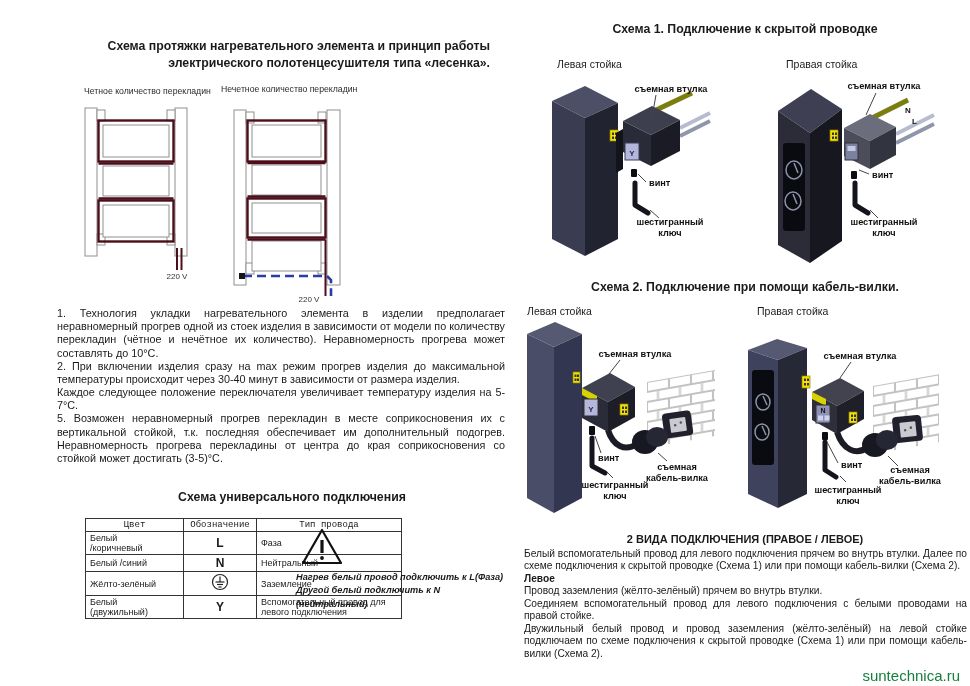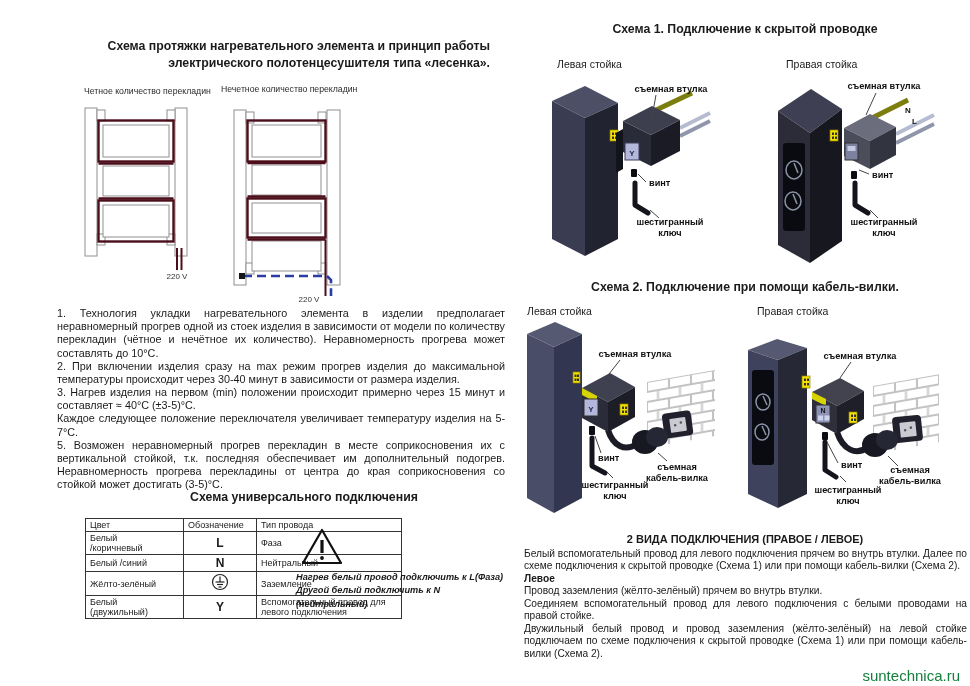--- a/index.html
+++ b/index.html
@@ -8,21 +8,21 @@
   .abs{position:absolute;}
   .bold{font-weight:bold;}
   .center{text-align:center;}
   .heading{font-weight:bold;font-size:12.3px;}
   .small-label{font-size:8.7px;color:#2a2a2a;}
   .post-label{font-size:10.5px;color:#1a1a1a;}
   .paras{font-size:10.8px;line-height:1.22;text-align:justify;}
   .paras p{margin:0;}
   .conn-table{border-collapse:collapse;font-size:9px;}
   .conn-table td,.conn-table th{border:1px solid #333;padding:1px 4px;vertical-align:middle;}
-  .conn-table th{font-weight:normal;text-align:left;font-size:9px;}
+  .conn-table th{font-weight:normal;text-align:center;font-size:9px;font-family:Liberation Mono, monospace;}
   .cell-color{width:89px;white-space:pre-line;}
   .cell-mark{width:64px;text-align:center;font-weight:bold;font-size:12px;}
   .cell-type{width:136px;}
   .warn-text{font-size:9.2px;font-weight:bold;font-style:italic;line-height:1.45;}
   .types-text{font-size:10.2px;line-height:1.22;text-align:justify;}
   .types-text p{margin:0;}
   .types-title{font-weight:bold;font-size:11px;text-align:center;}
   .watermark{font-size:15px;color:#15803d;}
   svg text{font-family:"Liberation Sans", sans-serif;}
   .dlab{font-size:9.2px;font-weight:bold;fill:#111;}
@@ -84,26 +84,25 @@
   <g>
     <path d="M 14,176 H 98 L 102,180 V 196" stroke="#2b3da5" stroke-width="2.6" fill="none" stroke-dasharray="9,5"></path>
     <rect x="10" y="173" width="6" height="6" fill="#15151c"></rect>
   </g>
   <text x="80" y="202" text-anchor="middle" class="v-lab">220 V</text>
 </svg>
 
 <div class="abs paras" style="left:57px;top:307px;width:448px;">
   <p>1.  Технология укладки нагревательного элемента в изделии предполагает неравномерный прогрев одной из стоек изделия в зависимости от модели по количеству перекладин (чётное и нечётное их количество). Неравномерность прогрева может составлять до 10°С.</p>
   <p>2.  При включении изделия сразу на max режим прогрев изделия до максимальной температуры происходит через 30-40 минут в зависимости от размера изделия.</p>
-  <p>3.  Нагрев изделия на первом (min) положении происходит примерно через 15 минут и составляет ≈ 40°С (±3-5)°С.</p>
   <p>Каждое следующее положение переключателя увеличивает температуру изделия на 5-7°С.</p>
   <p>5.  Возможен неравномерный прогрев перекладин в месте соприкосновения их с вертикальной стойкой, т.к. последняя обеспечивает им дополнительный подогрев. Неравномерность прогрева перекладины от центра до края соприкосновения со стойкой может достигать (3-5)°С.</p>
 </div>
 
-<div class="abs heading center" style="left:92px;top:490px;width:424px;">Схема универсального подключения</div>
+<div class="abs heading center" style="left:80px;top:490px;width:424px;">Схема универсального подключения</div>
 
 <table class="conn-table abs" style="left:85px;top:518px;">
   <tbody>
       <tr>
     <th>Цвет</th>
     <th>Обозначение</th>
     <th>Тип провода</th>
   </tr>
   <tr>
     <td class="cell-color">Белый

